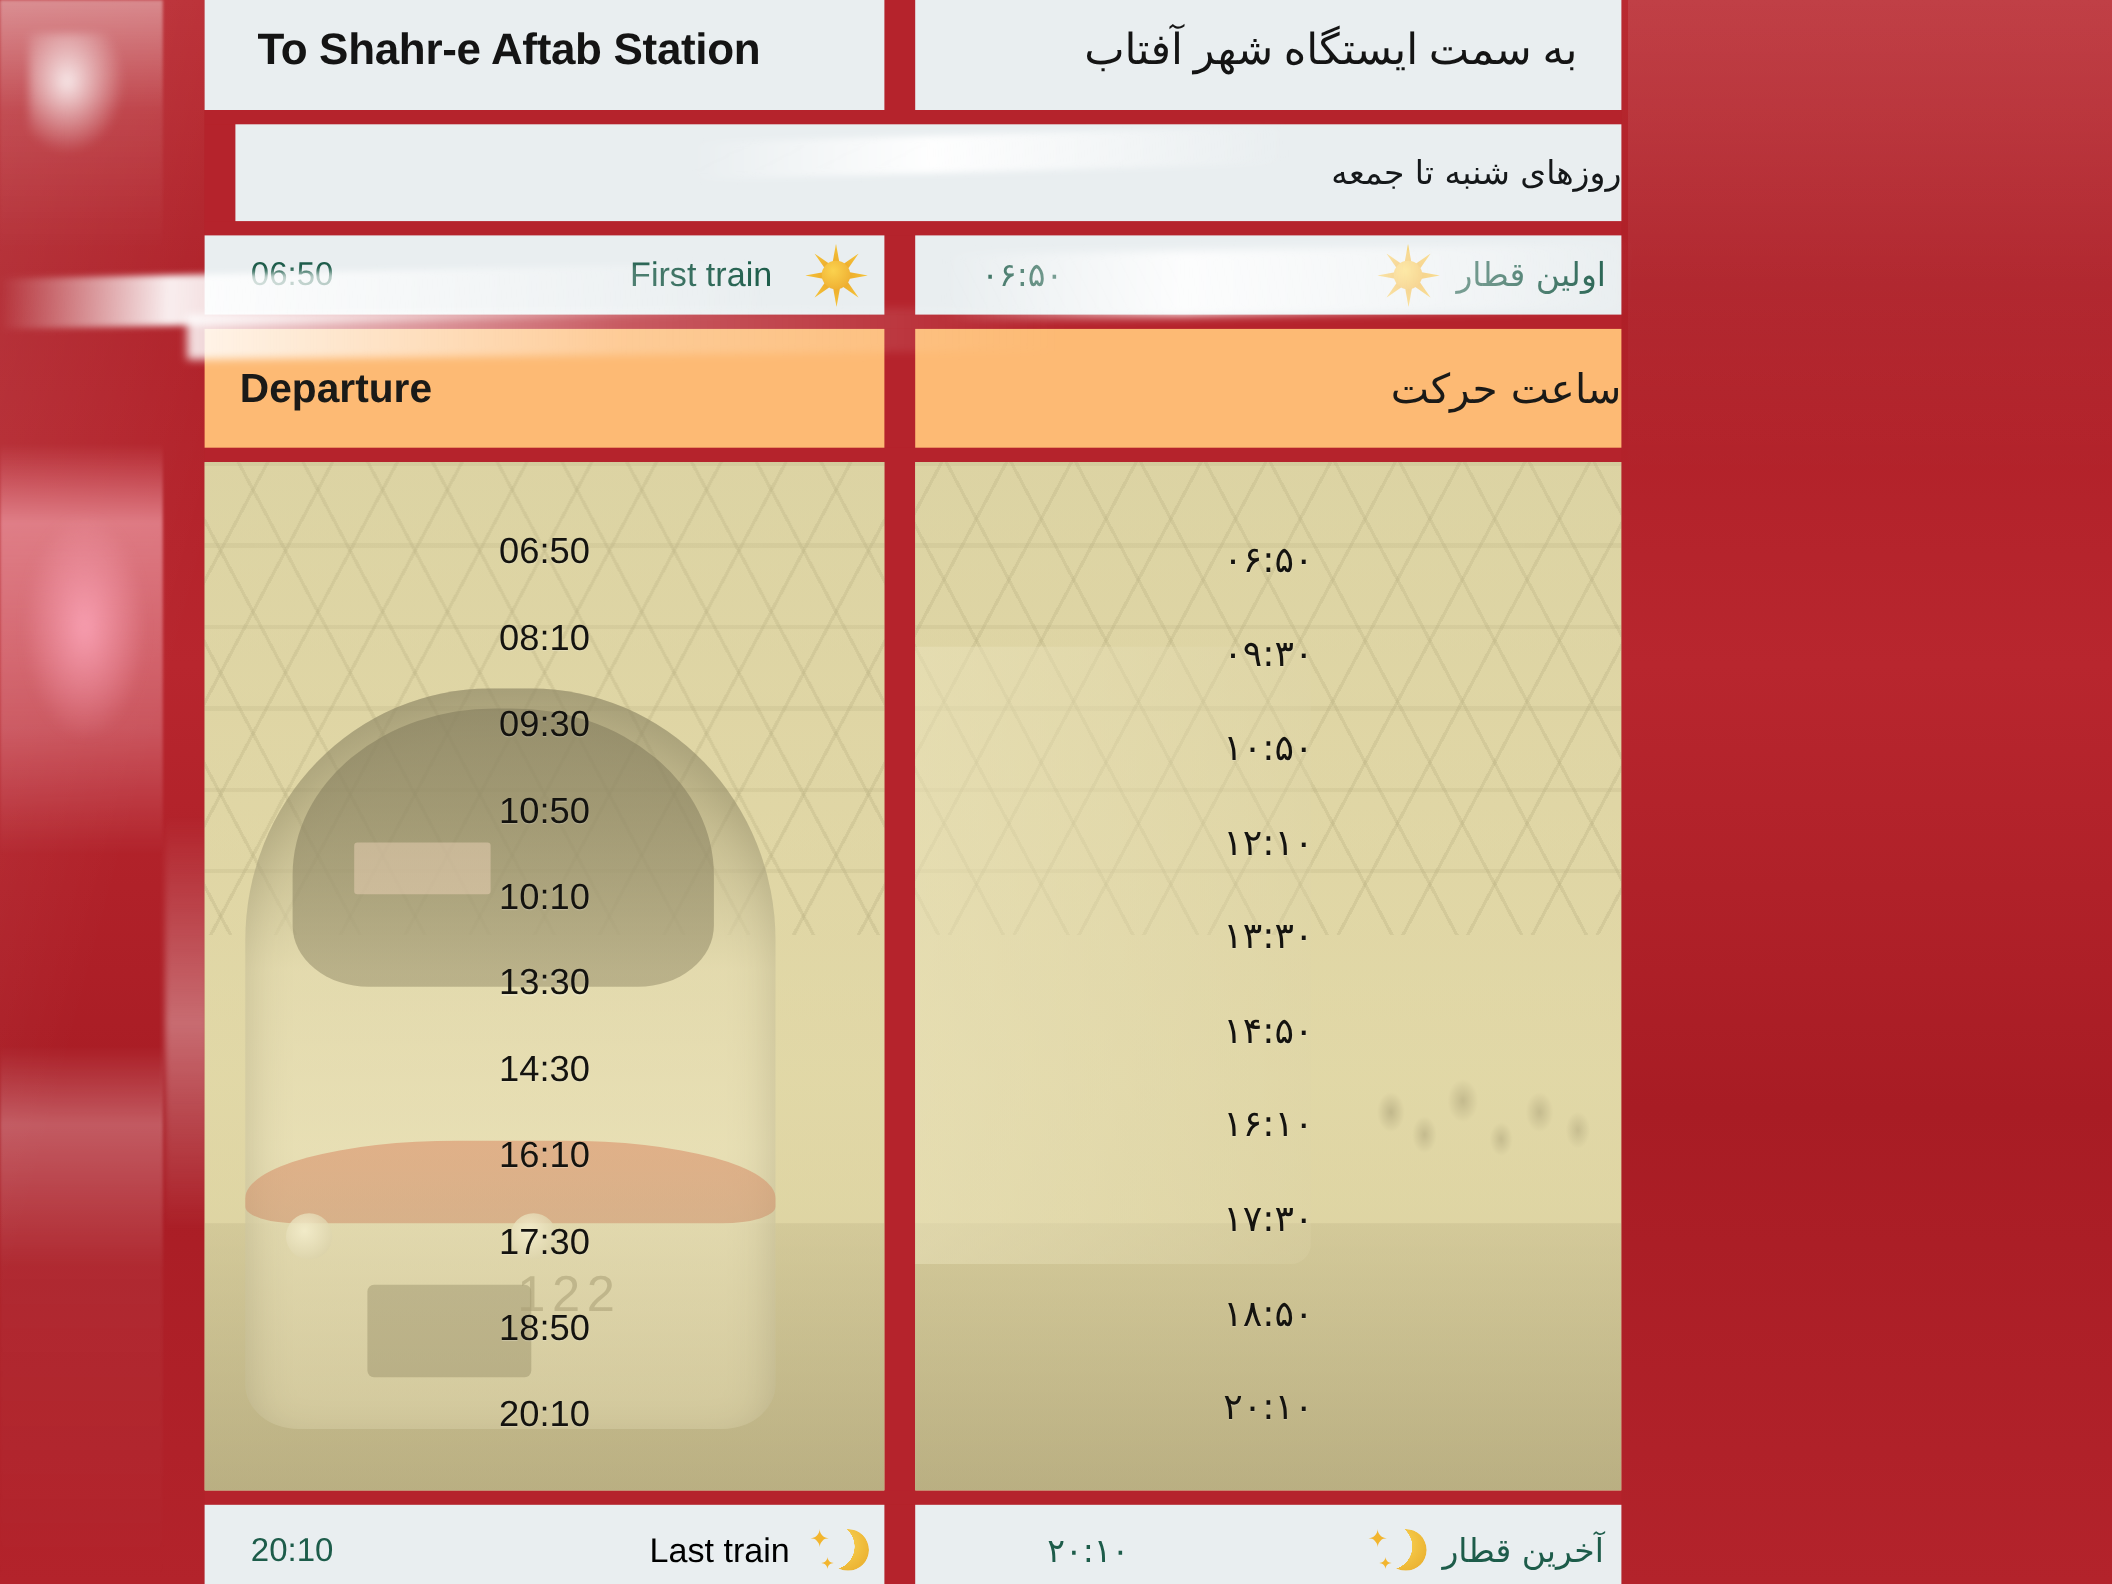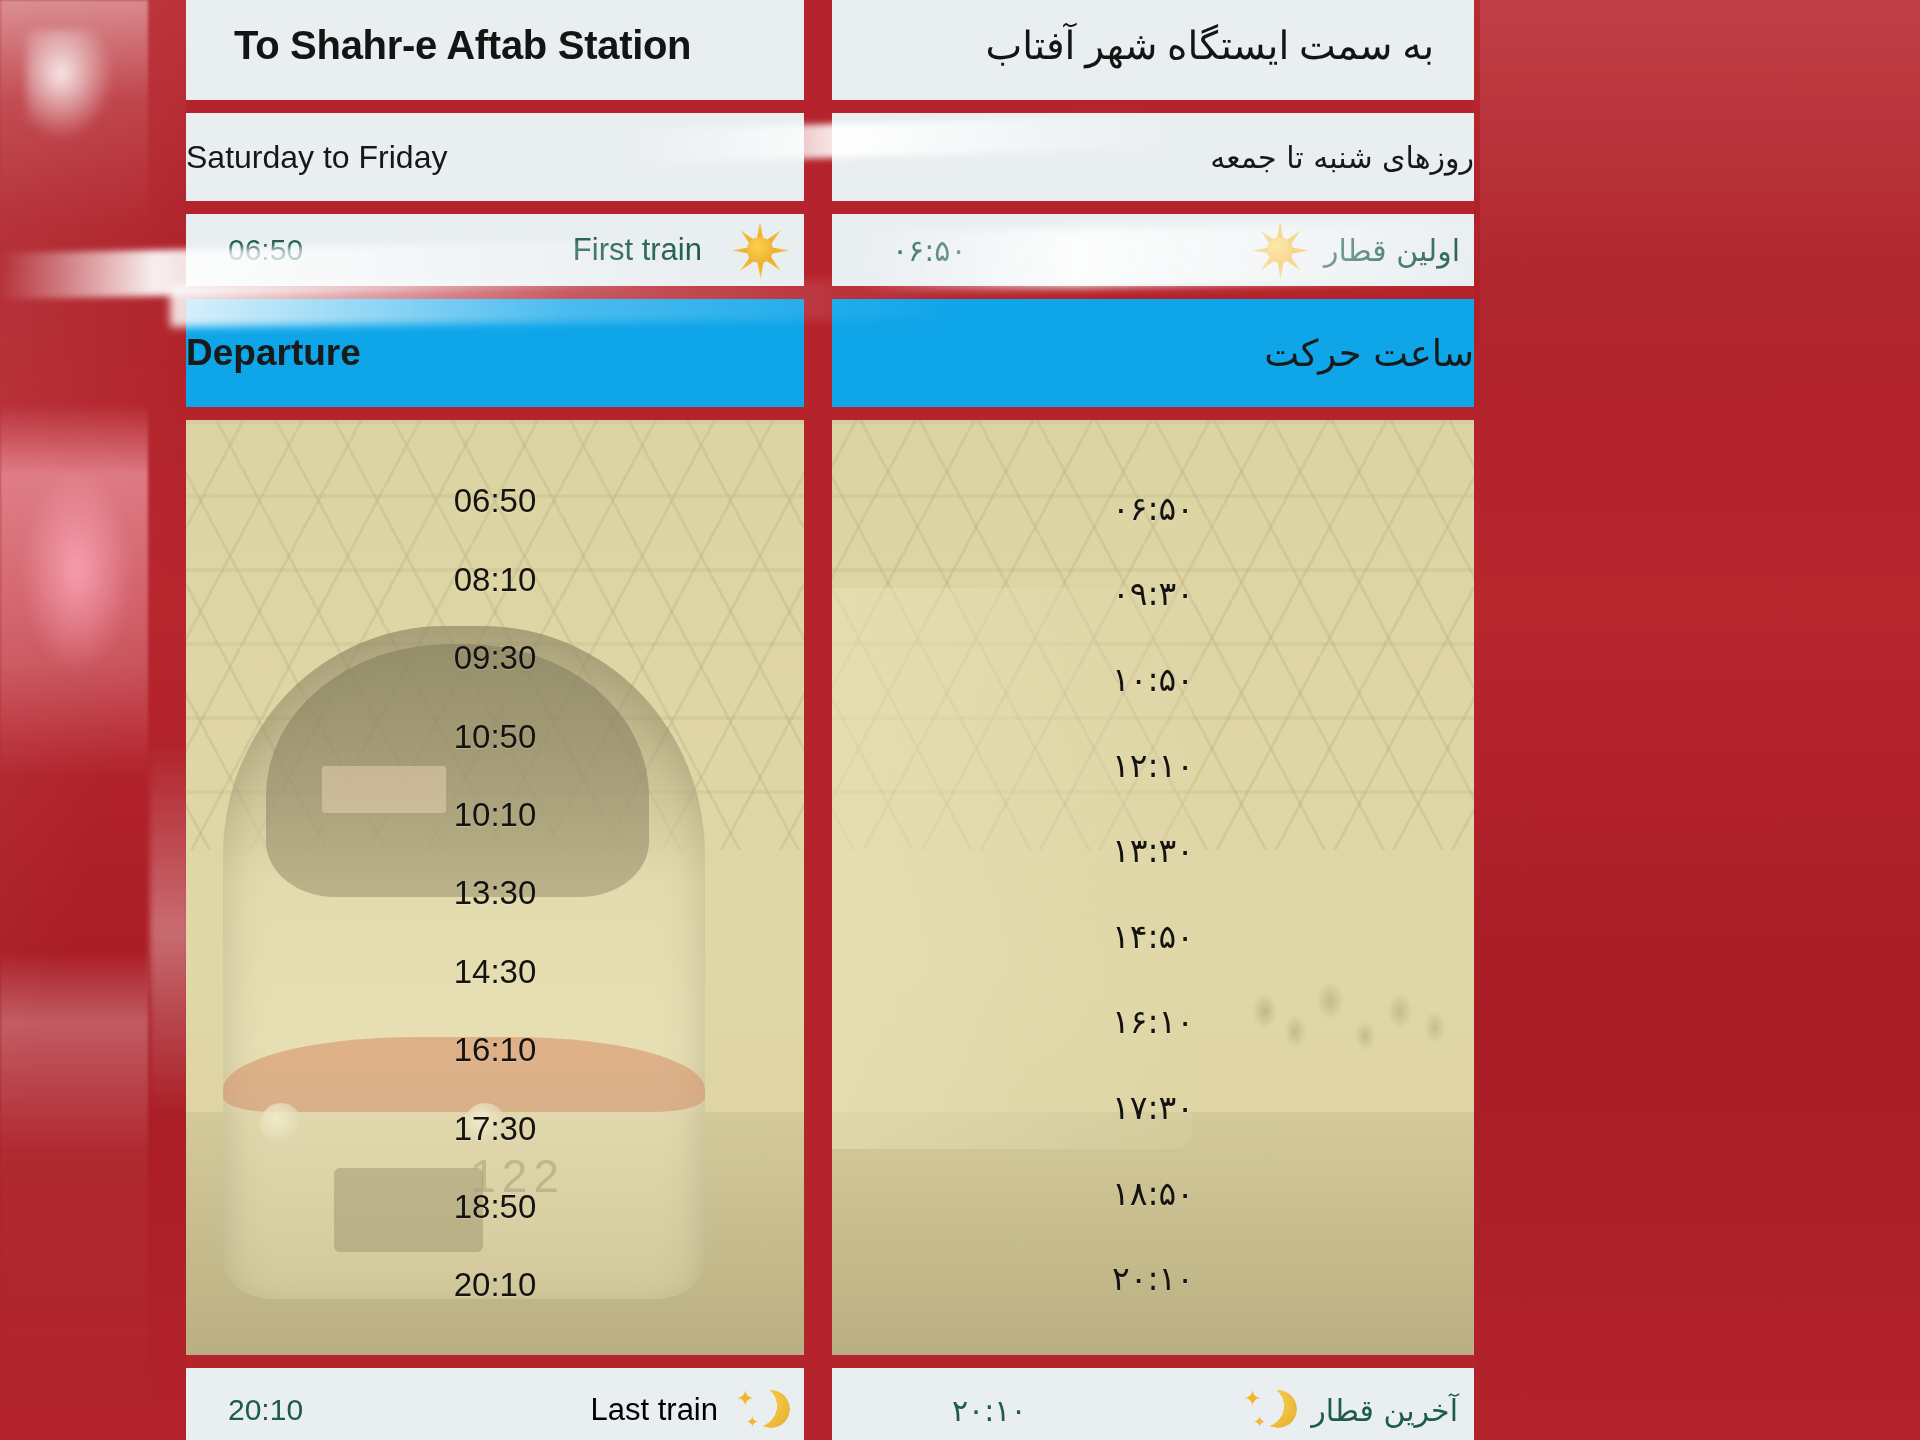--- a/index.html
+++ b/index.html
@@ -145,21 +145,21 @@
             mask: radial-gradient(circle 21px at 4px 16px, transparent 99%, #000 100%);
   }
   .moonicon .star {
     position:absolute; color:#f2b52e; font-size:20px; line-height:1;
   }
   .moonicon .s1 { left:0px; top:4px; font-size:22px; }
   .moonicon .s2 { left:10px; top:30px; font-size:15px; }
 
   
   #row-dep { height:108px; }
-  .band { background:#0ea5e9; }
+  .band { background:#fdba74;padding-left:32px; }
   .dep-en {
     font-size:37px; font-weight:bold; color:#1a1a18;
     justify-content:center; width:100%;
   }
   .dep-fa {
     font-size:37px; color:#1a1a18;
     justify-content:center; width:100%;
     font-family:"DejaVu Sans", sans-serif;
   }
 
@@ -313,23 +313,20 @@
     </div>
     <div class="sep-v"></div>
     <div class="cell white fa">
       <div class="title-fa">به سمت ایستگاه شهر آفتاب</div>
     </div>
   </div>
 
   <div class="sep-h"></div>
 
   <div class="row" id="row-days">
-    <div class="cell white en">
-      <div class="days-en">Saturday to Friday</div>
-    </div>
     <div class="sep-v"></div>
     <div class="cell white fa">
       <div class="days-fa">روزهای شنبه تا جمعه</div>
     </div>
   </div>
 
   <div class="sep-h"></div>
 
   <div class="row" id="row-first">
     <div class="cell white en">

